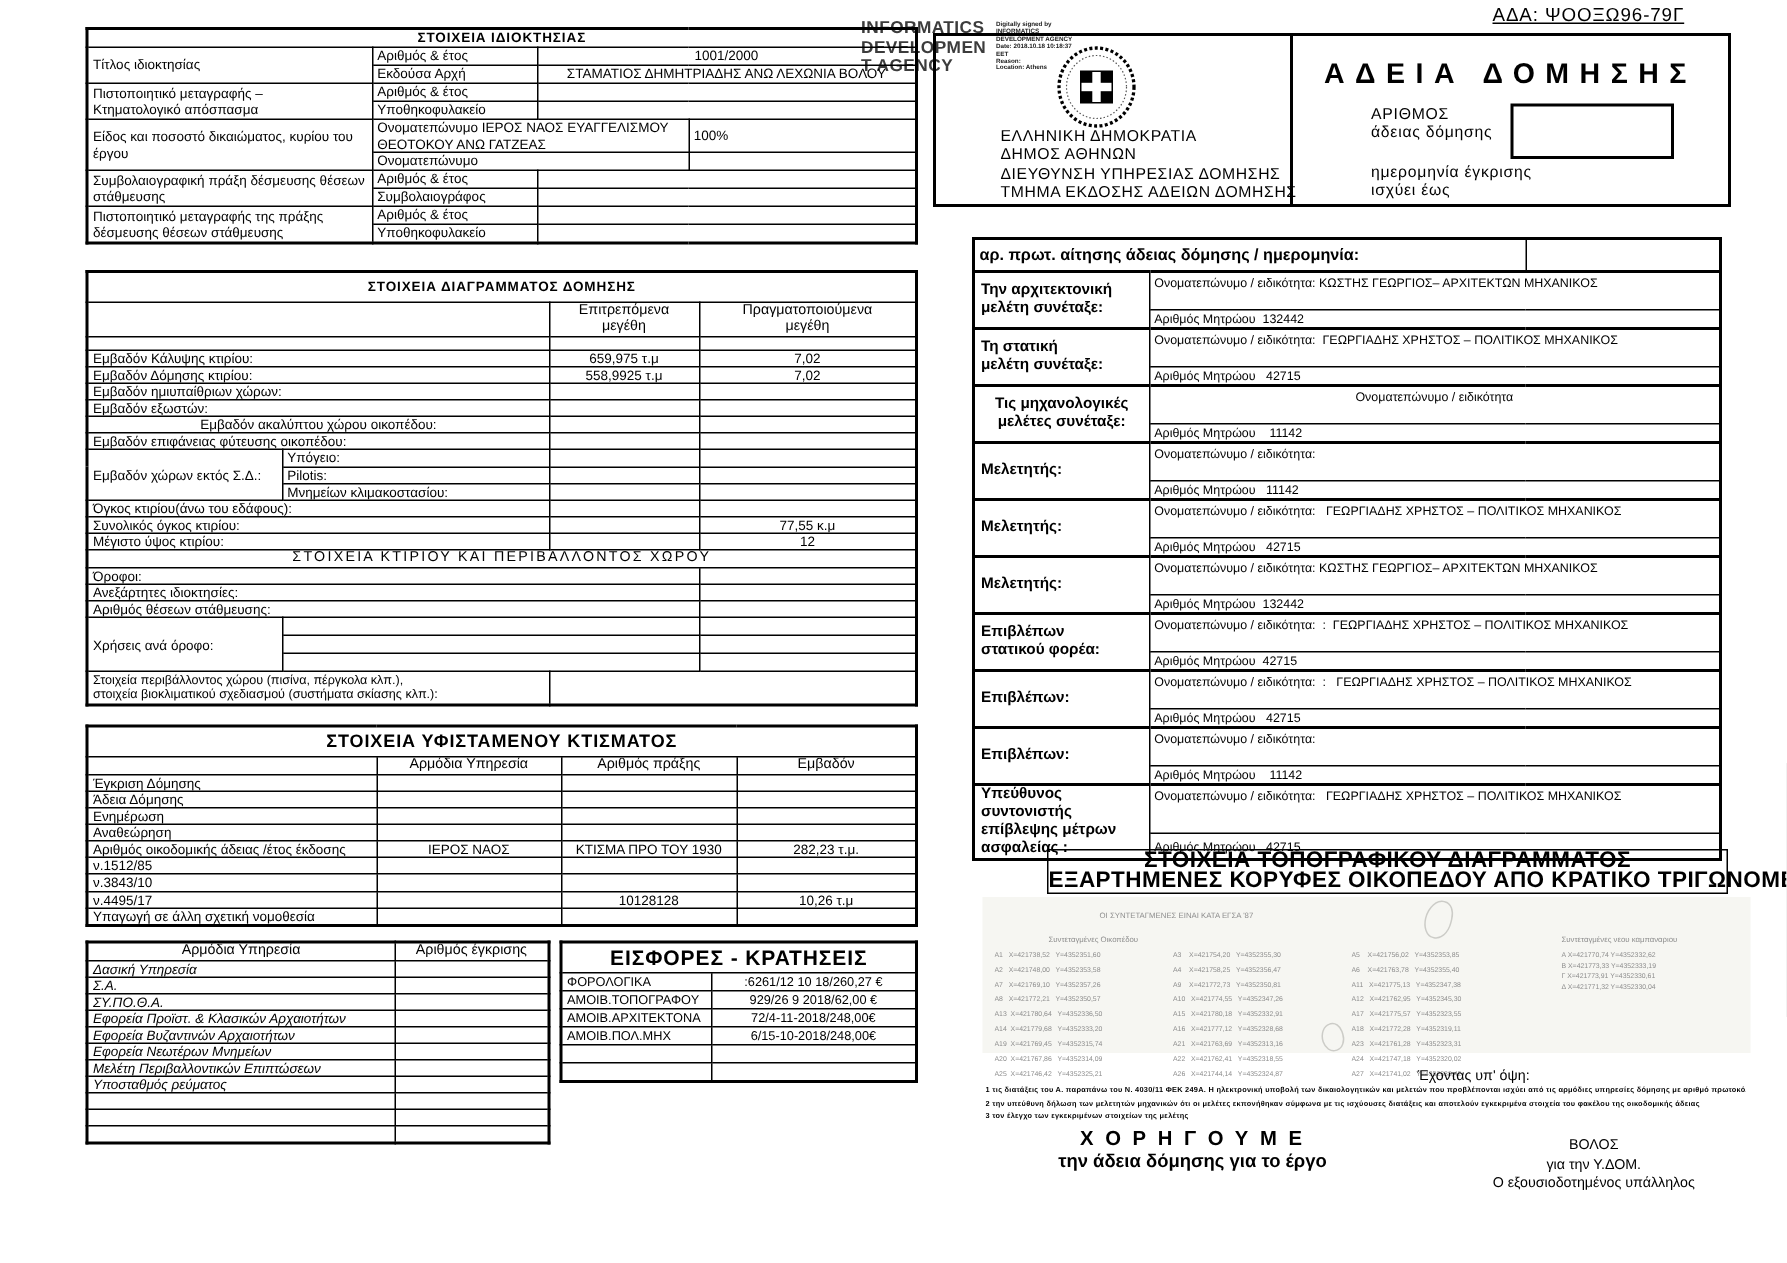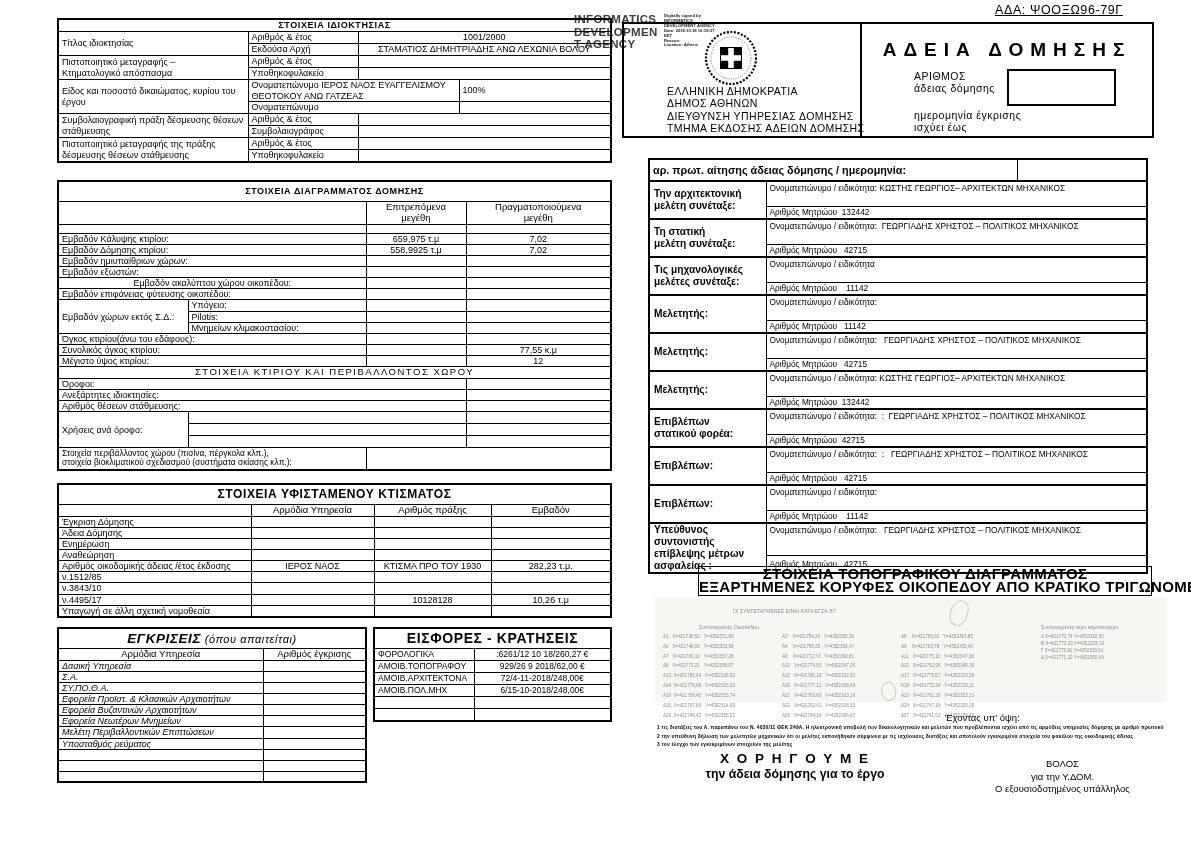--- a/index.html
+++ b/index.html
@@ -370,23 +370,20 @@
         </tr>
       </tbody>
   </table>
 
   <table class="frm" id="t-appr" style="left:57px;top:627px;width:308px">
     <colgroup>
         <col style="width:205px">
         <col style="width:103px">
       </colgroup>
     <tbody>
-      <tr>
-          <td class="ttl it" colspan="2"><b><span>ΕΓΚΡΙΣΕΙΣ</span></b><span style="font-size:11px;font-weight:normal"> (όπου απαιτείται)</span></td>
-        </tr>
       <tr style="height:12px">
         <td class="h">Αρμόδια Υπηρεσία</td>
         <td class="h">Αριθμός έγκρισης</td>
       </tr>
     <tr style="height: 11px;">
           <td class="it">Δασική Υπηρεσία</td>
           <td></td>
         </tr>
         <tr style="height: 11px;">
           <td class="it">Σ.Α.</td>
@@ -487,21 +484,21 @@
           <td class="rg" colspan="2">Αριθμός Μητρώου  132442</td>
         </tr>
         <tr class="rowtop" style="height: 25px;">
           <td class="lbl" rowspan="2">Τη στατική
 μελέτη συνέταξε:</td>
           <td class="nm" colspan="2">Ονοματεπώνυμο / ειδικότητα:  ΓΕΩΡΓΙΑΔΗΣ ΧΡΗΣΤΟΣ – ΠΟΛΙΤΙΚΟΣ ΜΗΧΑΝΙΚΟΣ</td>
         </tr>
         <tr style="height: 13px;">
           <td class="rg" colspan="2">Αριθμός Μητρώου   42715</td>
         </tr>
-        <tr class="rowtop" style="height: 25px;">
+        <tr class="rowtop" style="height: 25px; text-align: center;">
           <td class="lbl" rowspan="2">Τις μηχανολογικές
 μελέτες συνέταξε:</td>
           <td class="nm" colspan="2">Ονοματεπώνυμο / ειδικότητα</td>
         </tr>
         <tr style="height: 13px;">
           <td class="rg" colspan="2">Αριθμός Μητρώου    11142</td>
         </tr>
         <tr class="rowtop" style="height: 25px;">
           <td class="lbl" rowspan="2">Μελετητής:</td>
           <td class="nm" colspan="2">Ονοματεπώνυμο / ειδικότητα:</td>

